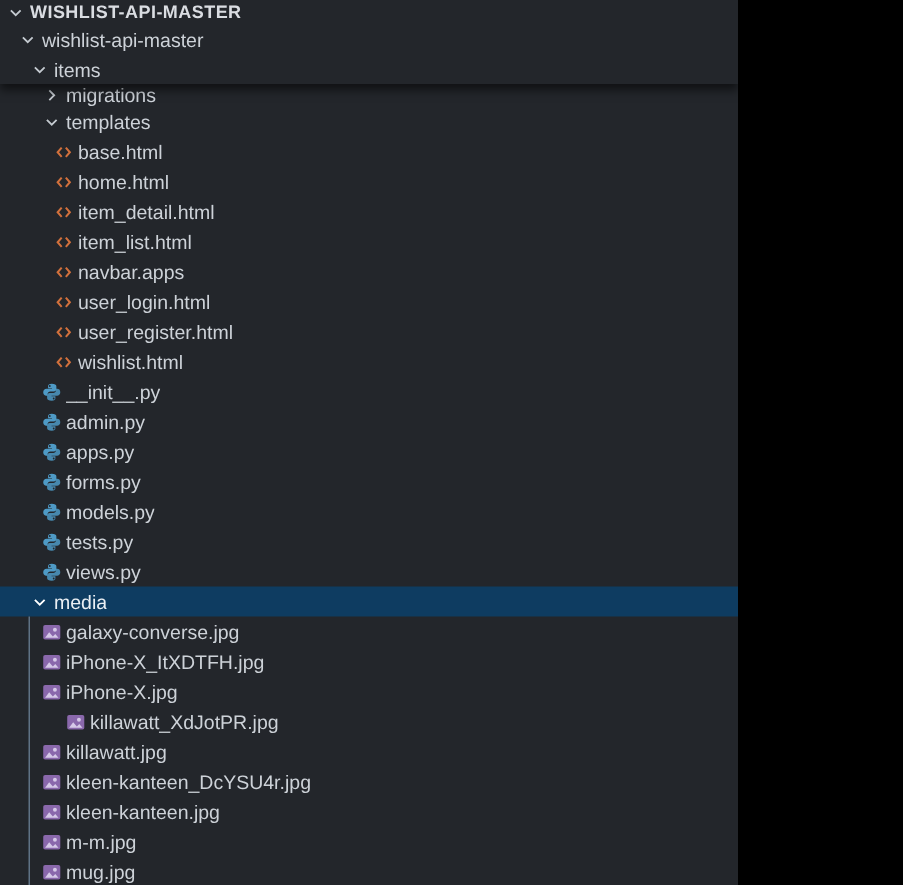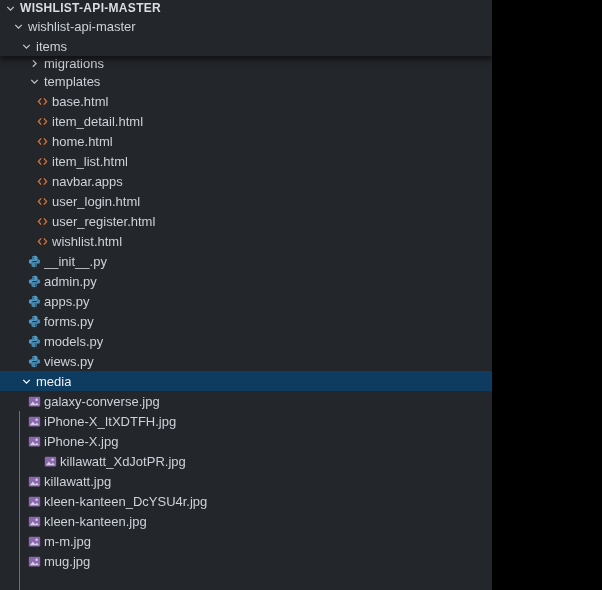--- a/index.html
+++ b/index.html
@@ -100,38 +100,38 @@
         </span>
     <span class="label">base.html</span>
   </div>
       <div class="row file-html" style="padding-left: 36px;">
 
     <span class="icon file-html">
           <svg width="13" height="13" viewBox="0 0 16 16">
             <path d="M6.3 4.2L3 8l3.3 3.8M9.7 4.2L13 8l-3.3 3.8" fill="none" stroke="currentColor" stroke-width="1.7"></path>
           </svg>
         </span>
+    <span class="label">home.html</span>
+  </div>
+      <div class="row file-html" style="padding-left: 36px;">
+
+    <span class="icon file-html">
+          <svg width="13" height="13" viewBox="0 0 16 16">
+            <path d="M6.3 4.2L3 8l3.3 3.8M9.7 4.2L13 8l-3.3 3.8" fill="none" stroke="currentColor" stroke-width="1.7"></path>
+          </svg>
+        </span>
     <span class="label">item_detail.html</span>
   </div>
       <div class="row file-html" style="padding-left: 36px;">
 
     <span class="icon file-html">
           <svg width="13" height="13" viewBox="0 0 16 16">
             <path d="M6.3 4.2L3 8l3.3 3.8M9.7 4.2L13 8l-3.3 3.8" fill="none" stroke="currentColor" stroke-width="1.7"></path>
           </svg>
         </span>
-    <span class="label">home.html</span>
-  </div>
-      <div class="row file-html" style="padding-left: 36px;">
-
-    <span class="icon file-html">
-          <svg width="13" height="13" viewBox="0 0 16 16">
-            <path d="M6.3 4.2L3 8l3.3 3.8M9.7 4.2L13 8l-3.3 3.8" fill="none" stroke="currentColor" stroke-width="1.7"></path>
-          </svg>
-        </span>
     <span class="label">item_list.html</span>
   </div>
       <div class="row file-html" style="padding-left: 36px;">
 
     <span class="icon file-html">
           <svg width="13" height="13" viewBox="0 0 16 16">
             <path d="M6.3 4.2L3 8l3.3 3.8M9.7 4.2L13 8l-3.3 3.8" fill="none" stroke="currentColor" stroke-width="1.7"></path>
           </svg>
         </span>
     <span class="label">navbar.apps</span>
@@ -205,20 +205,30 @@
   </div>
       <div class="row file-py" style="padding-left: 28px;">
 
     <span class="icon file-py">
           <svg width="13" height="13" viewBox="0 0 16 16">
             <path fill="currentColor" d="M8 1C5.8 1 5 1.9 5 3v1.7h3.2v.5H3.7C2.2 5.2 1 6.2 1 8c0 1.9 1.1 2.8 2.6 2.8h1V9.4c0-1.2 1-2.1 2.2-2.1h3c1.1 0 2-.9 2-2V3c0-1.2-1.4-2-3.8-2zM6.4 2.1a.75.75 0 110 1.5.75.75 0 010-1.5z"></path>
             <path fill="currentColor" opacity=".85" d="M8 15c2.2 0 3-.9 3-2v-1.7H7.8v-.5h4.5c1.5 0 2.7-1 2.7-2.8 0-1.9-1.1-2.8-2.6-2.8h-1v1.4c0 1.2-1 2.1-2.2 2.1h-3c-1.1 0-2 .9-2 2v2.3c0 1.2 1.4 2 3.8 2zm1.6-1.1a.75.75 0 110-1.5.75.75 0 010 1.5z"></path>
           </svg>
         </span>
     <span class="label">models.py</span>
+  </div>
+      <div class="row file-py" style="padding-left: 28px;">
+
+    <span class="icon file-py">
+          <svg width="13" height="13" viewBox="0 0 16 16">
+            <path fill="currentColor" d="M8 1C5.8 1 5 1.9 5 3v1.7h3.2v.5H3.7C2.2 5.2 1 6.2 1 8c0 1.9 1.1 2.8 2.6 2.8h1V9.4c0-1.2 1-2.1 2.2-2.1h3c1.1 0 2-.9 2-2V3c0-1.2-1.4-2-3.8-2zM6.4 2.1a.75.75 0 110 1.5.75.75 0 010-1.5z"></path>
+            <path fill="currentColor" opacity=".85" d="M8 15c2.2 0 3-.9 3-2v-1.7H7.8v-.5h4.5c1.5 0 2.7-1 2.7-2.8 0-1.9-1.1-2.8-2.6-2.8h-1v1.4c0 1.2-1 2.1-2.2 2.1h-3c-1.1 0-2 .9-2 2v2.3c0 1.2 1.4 2 3.8 2zm1.6-1.1a.75.75 0 110-1.5.75.75 0 010 1.5z"></path>
+          </svg>
+        </span>
+    <span class="label">tests.py</span>
   </div>
       <div class="row file-py" style="padding-left: 28px;">
 
     <span class="icon file-py">
           <svg width="13" height="13" viewBox="0 0 16 16">
             <path fill="currentColor" d="M8 1C5.8 1 5 1.9 5 3v1.7h3.2v.5H3.7C2.2 5.2 1 6.2 1 8c0 1.9 1.1 2.8 2.6 2.8h1V9.4c0-1.2 1-2.1 2.2-2.1h3c1.1 0 2-.9 2-2V3c0-1.2-1.4-2-3.8-2zM6.4 2.1a.75.75 0 110 1.5.75.75 0 010-1.5z"></path>
             <path fill="currentColor" opacity=".85" d="M8 15c2.2 0 3-.9 3-2v-1.7H7.8v-.5h4.5c1.5 0 2.7-1 2.7-2.8 0-1.9-1.1-2.8-2.6-2.8h-1v1.4c0 1.2-1 2.1-2.2 2.1h-3c-1.1 0-2 .9-2 2v2.3c0 1.2 1.4 2 3.8 2zm1.6-1.1a.75.75 0 110-1.5.75.75 0 010 1.5z"></path>
           </svg>
         </span>
     <span class="label">views.py</span>

